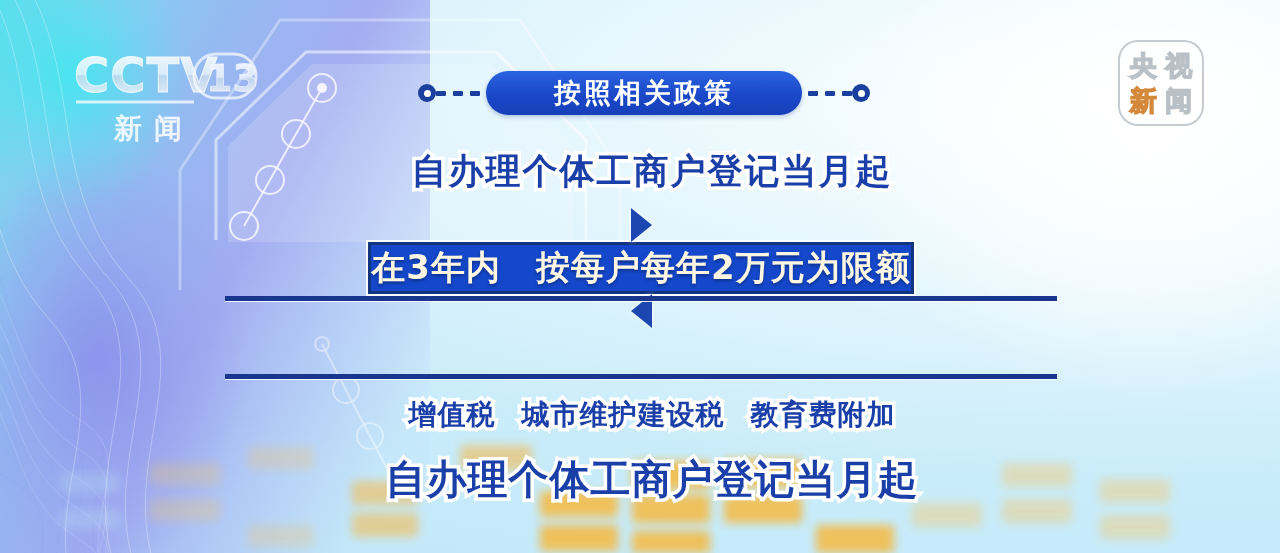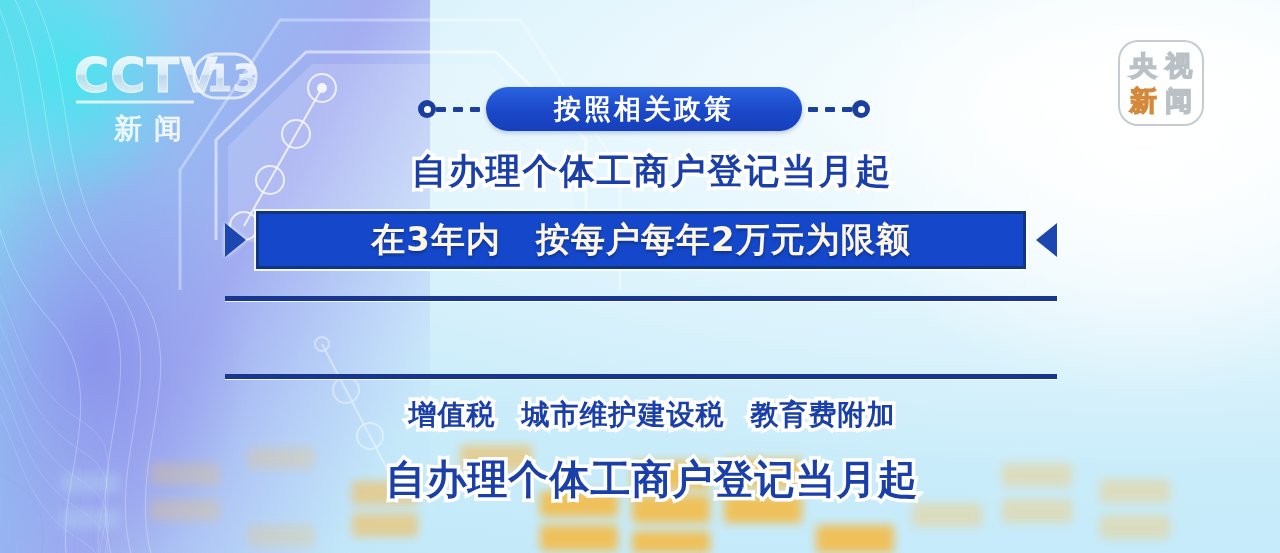--- a/index.html
+++ b/index.html
@@ -98,21 +98,21 @@
     -webkit-text-stroke: 1.5px #b9c0c6;
     text-shadow: 0 1px 0 rgba(255,255,255,.9);
   }
   .ys-cell.accent {
     color: #e8a14a;
     -webkit-text-stroke: 1.5px #d4893a;
   }
 
   
   .badge-row {
-    position: absolute; left: 418px; top: 93px;
+    position: absolute; left: 418px; top: 77px;
     width: 452px; height: 32px;
     display: flex; align-items: center;
   }
   .dot {
     width: 18px; height: 18px; border-radius: 50%;
     background: #1b3f9e;
     display: flex; align-items: center; justify-content: center;
     flex: none;
   }
   .dot::after {
@@ -153,21 +153,21 @@
     position: absolute; left: 0; right: 0; top: 148px;
     text-align: center;
     font-size: 35px;
     letter-spacing: 2px;
   }
 
   
   .bar-wrap {
     position: absolute; left: 225px; top: 208px;
     width: 832px; height: 64px;
-    display: flex; align-items: center;
+    display: flex; align-items: center; flex-direction: column;
   }
   .tri {
     flex: none; width: 0; height: 0;
     filter: drop-shadow(0 0 2px rgba(255,255,255,0.95));
   }
   .tri-left {
     border-top: 17px solid transparent;
     border-bottom: 17px solid transparent;
     border-left: 21px solid #1d47b0;
   }

